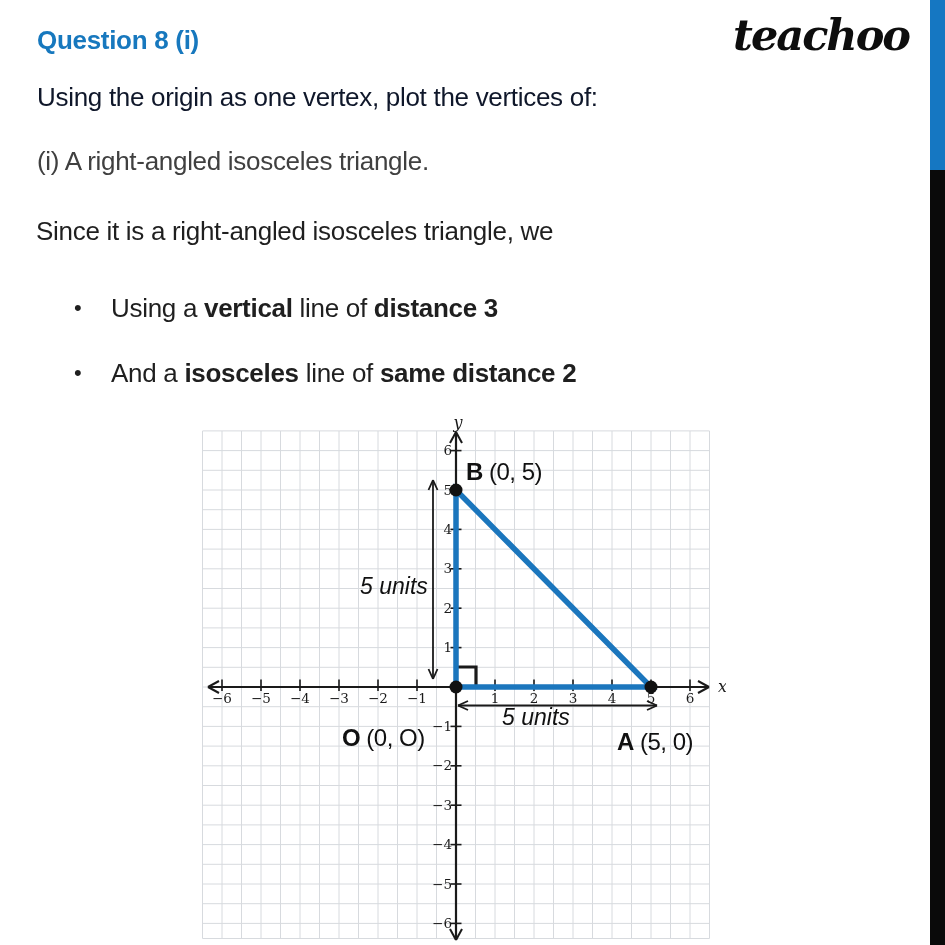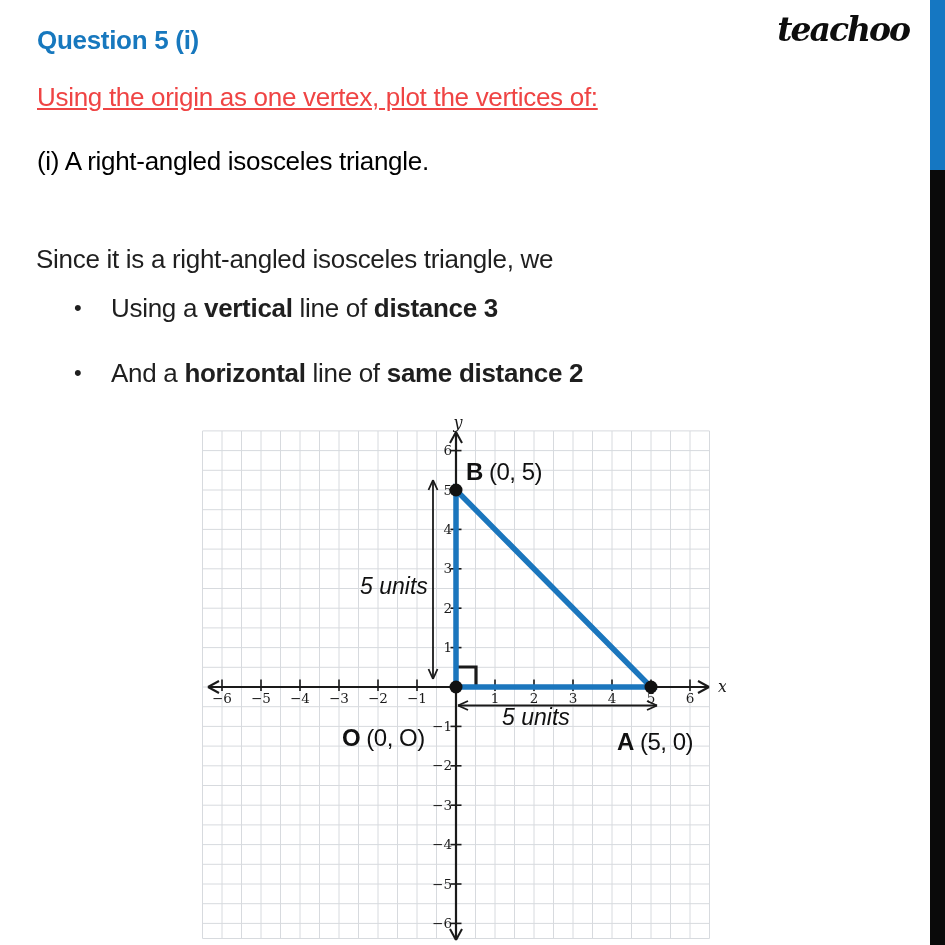--- a/index.html
+++ b/index.html
@@ -3,58 +3,58 @@
 <meta charset="utf-8">
 <style>
   html,body{margin:0;padding:0;background:#fff;}
   .page{position:relative;width:945px;height:945px;background:#ffffff;overflow:hidden;
         font-family:"Liberation Sans",sans-serif;color:#1f1f1f;}
   .txt{position:absolute;white-space:nowrap;letter-spacing:-0.3px;}
   .q-title{left:37px;top:25px;font-size:26px;font-weight:700;}
   .blue{color:#1778be;}
   .line1{left:37px;top:82px;font-size:26px;}
   .line2{left:37px;top:146px;font-size:26px;}
-  .intro{left:36px;top:244px;font-size:26px;}
+  .intro{left:36px;top:216px;font-size:26px;}
   .bullet-row{position:absolute;left:74px;display:flex;align-items:flex-start;
               font-size:26px;letter-spacing:-0.3px;white-space:nowrap;}
   .bullet-row .bdot{width:37px;font-size:22px;line-height:30px;}
   .bullet-row .btext b, .bullet-row .btext .b{font-weight:700;}
   .brand{position:absolute;right:36px;top:10px;font-family:"DejaVu Serif",serif;
-         font-style:italic;font-weight:700;font-size:33px;letter-spacing:-2px;color:#0d0d0d;}
+         font-style:italic;font-weight:700;font-size:43px;letter-spacing:-2px;color:#0d0d0d;}
   .edge-bar{position:absolute;right:0;width:15px;}
   .edge-bar.top{top:0;height:170px;}
   .edge-bar.bottom{top:170px;height:775px;}
   .chart-wrap{position:absolute;left:196px;top:410px;width:530px;height:535px;overflow:hidden;}
   
   .tick{font-family:"DejaVu Serif",serif;font-size:13.5px;fill:#1a1a1a;}
   .axisletter{font-family:"DejaVu Serif",serif;font-style:italic;font-size:16px;fill:#1a1a1a;}
   .plabel{font-family:"Liberation Sans",sans-serif;font-size:24px;letter-spacing:-0.5px;fill:#111;}
   .plabel .bold{font-weight:700;}
   .munits{font-family:"Liberation Sans",sans-serif;font-style:italic;font-size:23px;fill:#111;}
 </style>
 </head>
 <body>
 
 <div class="page">
 
-  <div class="txt q-title blue" style="color: rgb(23, 120, 190);">Question 5 (i)</div>
+  <div class="txt q-title blue" style="color: rgb(23, 120, 190);">Question 8 (i)</div>
   <div class="brand">teachoo</div>
 
-  <div class="txt line1 blue" style="color: #ef4444; text-decoration: underline;">Using the origin as one vertex, plot the vertices of:</div>
-  <div class="txt line2 blue" style="color: #000000;">(i) A right-angled isosceles triangle.</div>
+  <div class="txt line1 blue" style="color: #0f172a;">Using the origin as one vertex, plot the vertices of:</div>
+  <div class="txt line2 blue" style="color: #404040;">(i) A right-angled isosceles triangle.</div>
 
   <div class="txt intro">Since it is a right-angled isosceles triangle, we</div>
 
   <div class="bullet-row" style="top:293px">
     <span class="bdot">•</span>
     <span class="btext"><span>Using a </span><span class="b">vertical</span><span> line of </span><span class="b">distance 3</span></span>
   </div>
   <div class="bullet-row" style="top:358px">
     <span class="bdot">•</span>
-    <span class="btext"><span>And a </span><span class="b">horizontal</span><span> line of </span><span class="b">same distance 2</span></span>
+    <span class="btext"><span>And a </span><span class="b">isosceles</span><span> line of </span><span class="b">same distance 2</span></span>
   </div>
 
   <div class="chart-wrap"><svg width="530" height="535" viewBox="0 0 530 535">
         <g>
           <line x1="6.5" y1="21" x2="6.5" y2="528.5" stroke="#d7dade" stroke-width="1"></line>
           <line x1="26" y1="21" x2="26" y2="528.5" stroke="#d7dade" stroke-width="1"></line>
           <line x1="45.5" y1="21" x2="45.5" y2="528.5" stroke="#d7dade" stroke-width="1"></line>
           <line x1="65" y1="21" x2="65" y2="528.5" stroke="#d7dade" stroke-width="1"></line>
           <line x1="84.5" y1="21" x2="84.5" y2="528.5" stroke="#d7dade" stroke-width="1"></line>
           <line x1="104" y1="21" x2="104" y2="528.5" stroke="#d7dade" stroke-width="1"></line>

